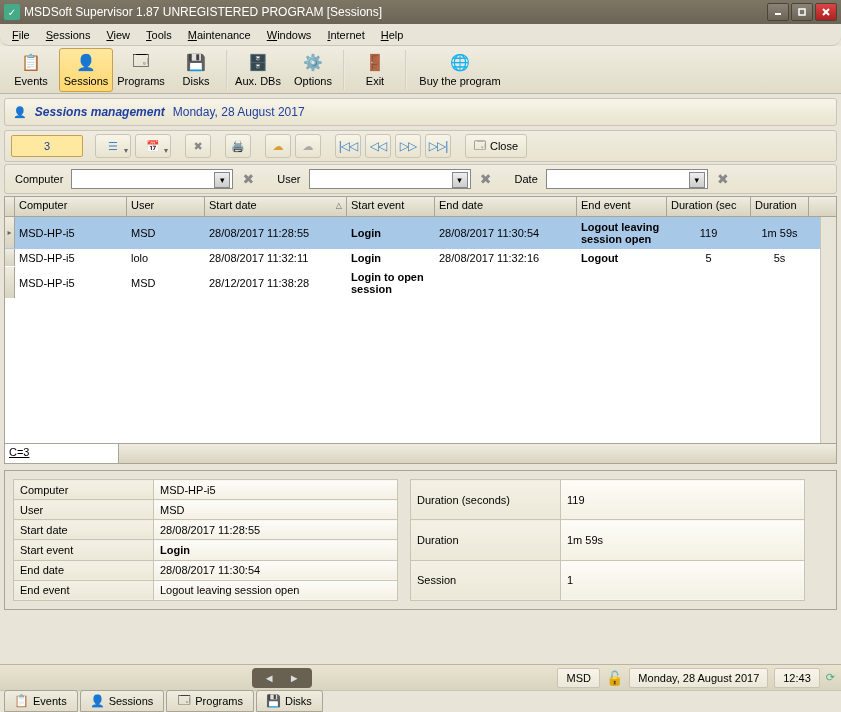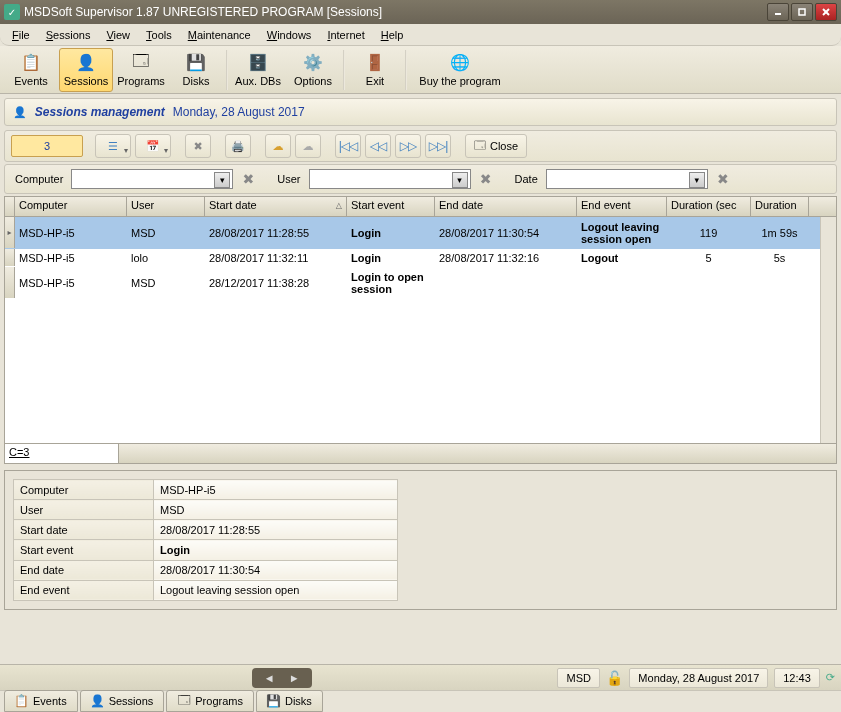--- a/index.html
+++ b/index.html
@@ -297,20 +297,36 @@
       <tr>
             <td class="lbl">End date</td>
             <td class="val">28/08/2017 11:30:54</td>
           </tr>
       <tr>
             <td class="lbl">End event</td>
             <td class="val">Logout leaving session open</td>
           </tr>
     </tbody>
       </table>
+    <table class="info-table right">
+      <tbody>
+          <tr>
+            <td class="lbl">Duration (seconds)</td>
+            <td class="val">119</td>
+          </tr>
+      <tr>
+            <td class="lbl">Duration</td>
+            <td class="val">1m 59s</td>
+          </tr>
+      <tr>
+            <td class="lbl">Session</td>
+            <td class="val">1</td>
+          </tr>
+    </tbody>
+      </table>
   </div>
 </div>
 
 <div class="statusbar">
   <div style="flex:1"></div>
   <div class="expand-widget">
     <span>◄</span>
     <span>►</span>
   </div>
   <div style="flex:1"></div>

